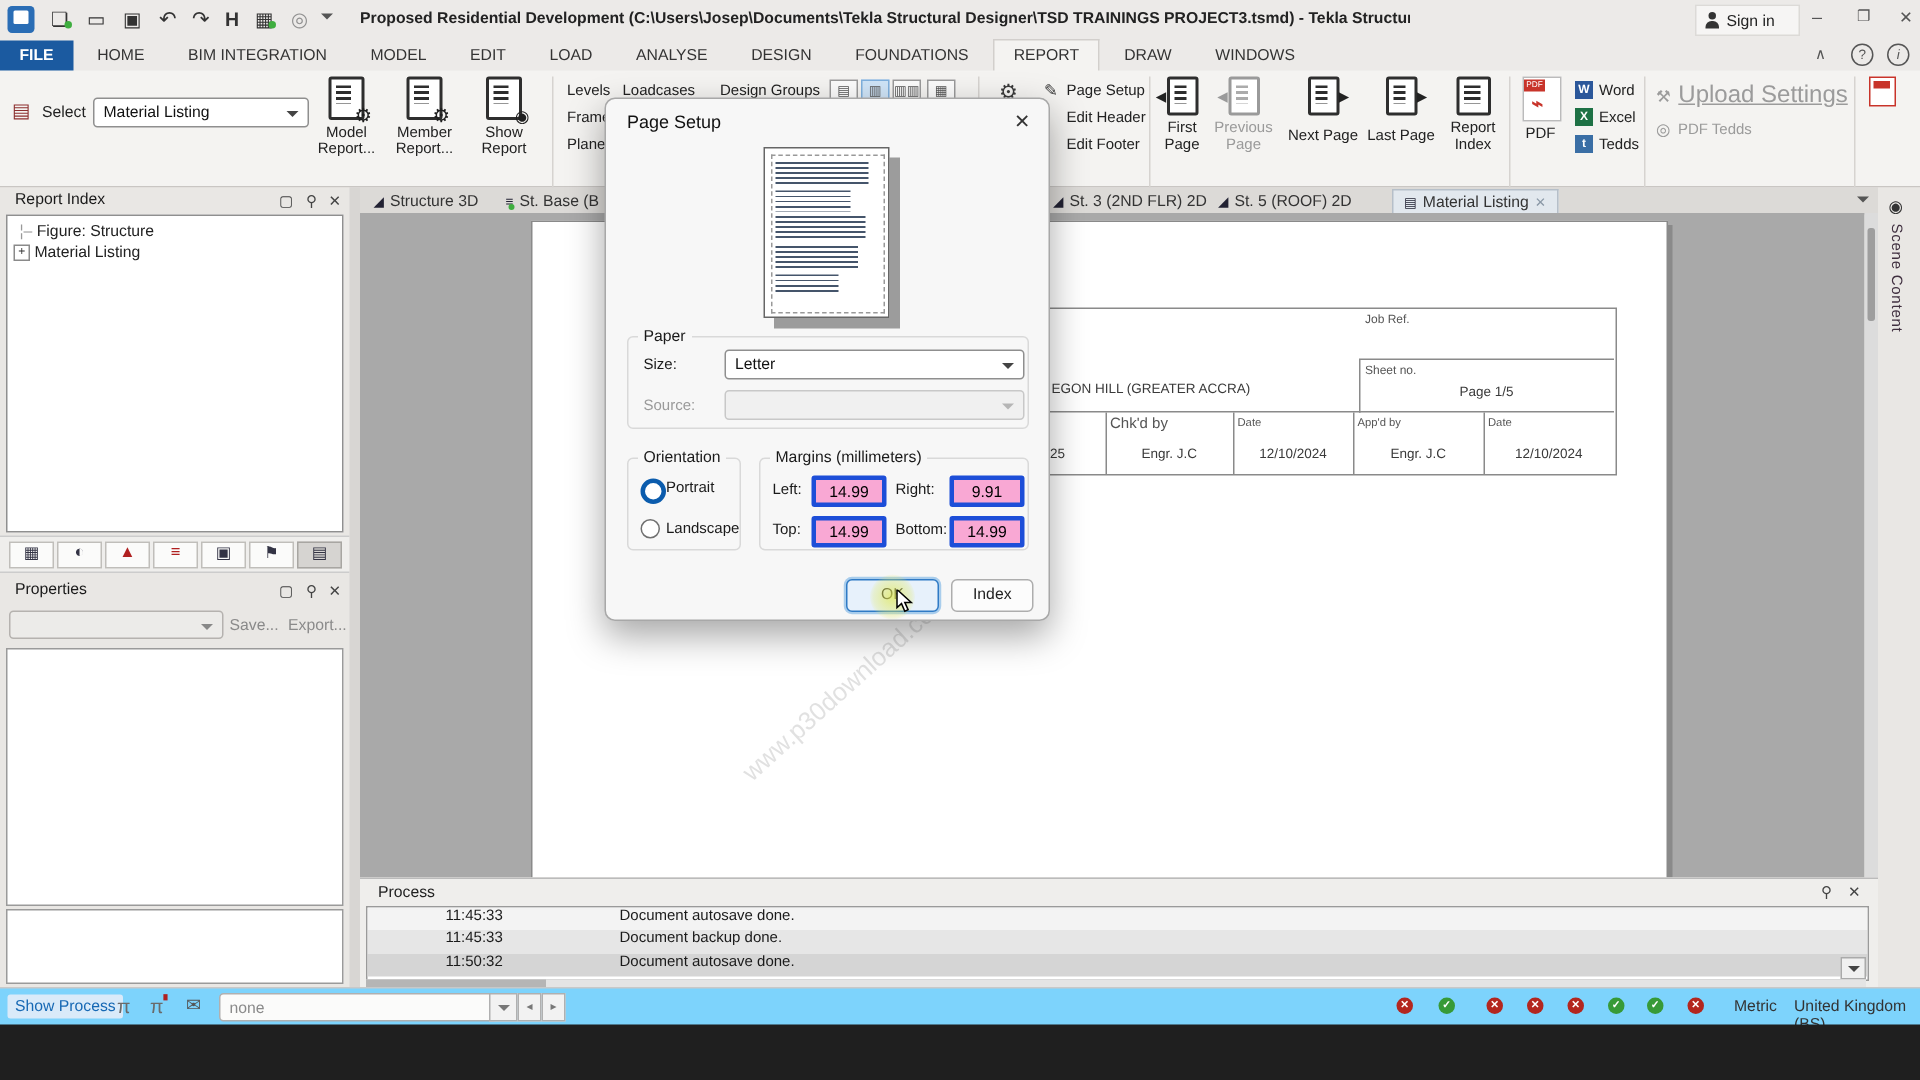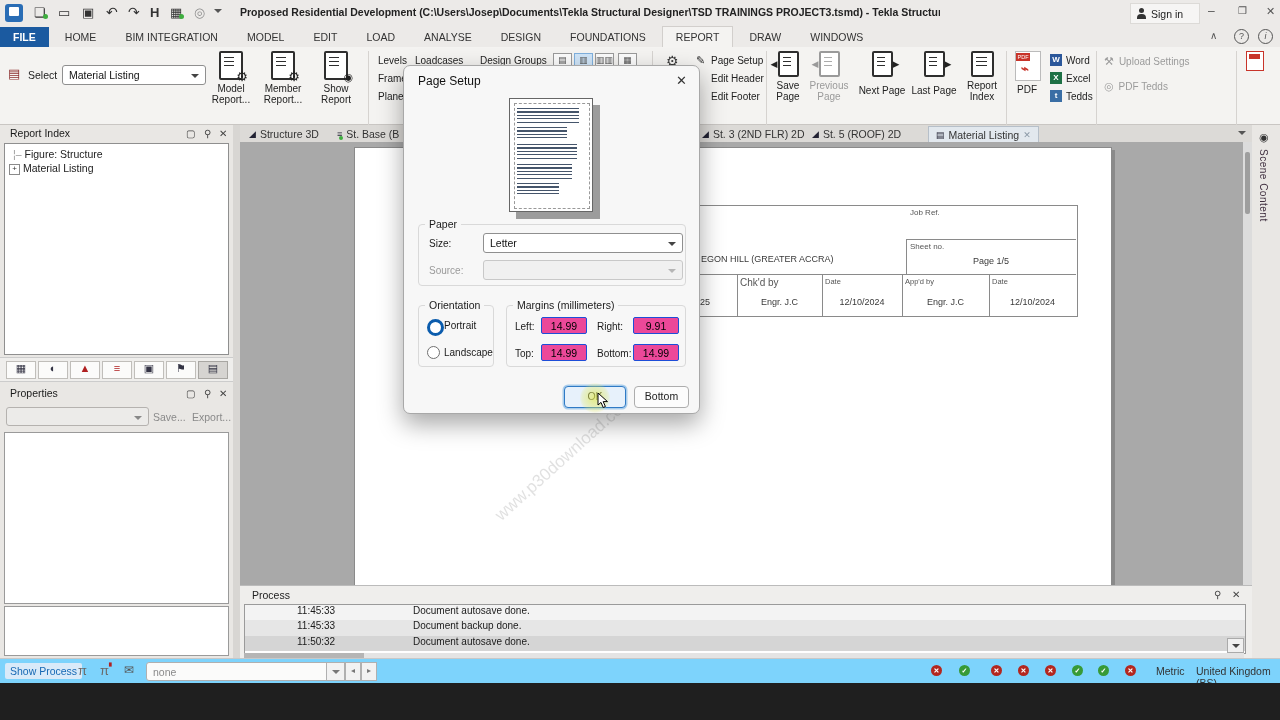--- a/index.html
+++ b/index.html
@@ -15,21 +15,21 @@
   .gearov{position:absolute;right:-7px;bottom:-6px;font-size:13px;color:#1f1f1f;background:transparent;}
   .smico{position:absolute;width:17px;height:14px;border:1px solid #9a9a9a;background:#fbfbfb;font-size:9px;line-height:13px;text-align:center;color:#555;}
   .dtab{position:absolute;top:1px;height:15px;display:flex;align-items:center;gap:4px;padding:0 7px;font-size:10.5px;color:#333;white-space:nowrap;}
   .dtab.active{background:#e2e8ee;border:1px solid #b6bfc9;border-bottom:none;}
   .treeplus{display:inline-block;width:9px;height:9px;border:1px solid #8a8a8a;background:#fff;font-size:8px;line-height:7px;text-align:center;color:#333;vertical-align:middle;}
   fieldset{position:absolute;border:1px solid #d9d9d9;border-radius:4px;margin:0;padding:0;}
   legend{font-size:10.5px;color:#1a1a1a;padding:0 4px;margin-left:6px;}
   .dlbl{position:absolute;font-size:10px;color:#1a1a1a;}
   .combo{position:absolute;background:#fff;border:1px solid #8f8f8f;border-radius:3px;font-size:10.5px;line-height:18px;padding-left:6px;color:#111;}
   .combo .caret,.caret{position:absolute;right:6px;top:8px;width:0;height:0;border-left:4px solid transparent;border-right:4px solid transparent;border-top:4px solid #444;}
-  .minput{position:absolute;width:44px;height:15px;border:1px solid #1d4ed8;border-radius:2px;background:#ec4899;font-family:"Liberation Sans",sans-serif;font-size:10.5px;text-align:center;padding:0;}
+  .minput{position:absolute;width:44px;height:15px;border:3px solid #1d4ed8;border-radius:2px;background:#f9a8d4;font-family:"Liberation Sans",sans-serif;font-size:10.5px;text-align:center;padding:0;}
   .radio{position:absolute;width:11px;height:11px;border-radius:50%;background:#fff;}
   .prow{position:relative;height:15.4px;font-size:10px;color:#1a1a1a;}
   .prow .t{position:absolute;left:52px;}
   .prow .m{position:absolute;left:168px;}
   .ind{position:absolute;width:11px;height:11px;border-radius:50%;top:6px;}
   .ind.red{background:#b3261e}.ind.green{background:#379a37}
   .ind::after{position:absolute;inset:0;color:#fff;font-size:7px;line-height:11px;text-align:center;font-weight:bold;}
   .ind.red::after{content:"✕"}.ind.green::after{content:"✓"}
   .stripe{background:repeating-linear-gradient(to bottom,#45556b 0 1.2px,transparent 1.2px 3.4px);margin:2px 0 3px 0;}
   .paneltitle{font-size:10.5px;color:#1a1a1a;}
@@ -131,21 +131,21 @@
     <span class="abs" style="left:711px;top:8px;font-size:10px;">Page Setup</span>
     <span class="abs" style="left:711px;top:26px;font-size:10px;">Edit Header</span>
     <span class="abs" style="left:711px;top:44px;font-size:10px;">Edit Footer</span>
     <div class="vdiv" style="left:766px;top:4px;height:112px;"></div>
 
     <div class="abs" style="left:768px;top:4px;width:40px;height:58px;text-align:center;">
       <div class="docico" style="margin:0 auto;width:17px;height:22px;">
           <div class="lines" style="width:8px;"></div>
           <span class="abs" style="left:-9px;top:6px;font-size:9px;color:#222;">◀</span>
         </div>
-      <div style="font-size:10px;margin-top:3px;line-height:11px;">Save Page</div>
+      <div style="font-size:10px;margin-top:3px;line-height:11px;">First Page</div>
     </div>
     <div class="abs" style="left:808px;top:4px;width:42px;height:58px;text-align:center;color:#9a9a9a;">
       <div class="docico" style="margin:0 auto;width:17px;height:22px;border-color:#9a9a9a;">
           <div class="lines" style="width:8px;opacity:.4;"></div>
           <span class="abs" style="left:-9px;top:6px;font-size:9px;color:#9a9a9a;">◀</span>
         </div>
       <div style="font-size:10px;margin-top:3px;line-height:11px;">Previous Page</div>
     </div>
     <div class="abs" style="left:854px;top:4px;width:56px;height:58px;text-align:center;">
       <div class="docico" style="margin:0 auto;width:17px;height:22px;">
@@ -187,21 +187,21 @@
     </div>
     <div class="abs" style="left:1050px;top:42px;height:14px;display:flex;align-items:center;gap:4px;">
       <span style="width:12px;height:12px;background:#3a6ea5;color:#fff;font-size:8px;line-height:12px;text-align:center;font-weight:bold;">t</span>
       <span style="font-size:10px;">Tedds</span>
     </div>
     <div class="grouplabel" style="left:1010px;width:80px;">Export</div>
     <div class="vdiv" style="left:1096px;top:4px;height:112px;"></div>
 
     <div class="abs" style="left:1104px;top:8px;display:flex;align-items:center;gap:5px;color:#9b9b9b;">
       <span style="font-size:11px;">⚒</span>
-      <span style="font-size:10px;">Upload Settings</span>
+      <span style="font-size:16px;text-decoration:underline;">Upload Settings</span>
     </div>
     <div class="abs" style="left:1104px;top:33px;display:flex;align-items:center;gap:5px;color:#9b9b9b;">
       <span style="font-size:11px;">◎</span>
       <span style="font-size:10px;">PDF Tedds</span>
     </div>
     <div class="grouplabel" style="left:1095px;width:110px;">Trimble Connect</div>
     <div class="vdiv" style="left:1236px;top:4px;height:112px;"></div>
     <div class="abs" style="left:1246px;top:4px;width:16px;height:18px;background:#fff;border:1px solid #c8342a;">
         <span class="abs" style="left:2px;top:2px;width:11px;height:5px;background:#c8342a;"></span>
       </div>
@@ -448,21 +448,21 @@
       <input class="minput" readonly="" style="left: 34px; top: 6px;" value="14.99">
       <span class="dlbl" style="left:90px;top:10px;">Right:</span>
       <input class="minput" readonly="" style="left: 126px; top: 6px;" value="9.91">
       <span class="dlbl" style="left:8px;top:37px;">Top:</span>
       <input class="minput" readonly="" style="left: 34px; top: 33px;" value="14.99">
       <span class="dlbl" style="left:90px;top:37px;">Bottom:</span>
       <input class="minput" readonly="" style="left: 126px; top: 33px;" value="14.99">
     </fieldset>
 
     <div class="abs" style="left:160px;top:320px;width:60px;height:20px;background:#e7f1fb;border:1px solid #2f7ac5;box-shadow:0 0 0 1.5px #a9cdec;border-radius:4px;text-align:center;font-size:10.5px;line-height:19px;">OK</div>
-    <div class="abs" style="left:230px;top:320px;width:53px;height:20px;background:#fcfcfc;border:1px solid #adadad;border-radius:4px;text-align:center;font-size:10.5px;line-height:19px;">Bottom</div>
+    <div class="abs" style="left:230px;top:320px;width:53px;height:20px;background:#fcfcfc;border:1px solid #adadad;border-radius:4px;text-align:center;font-size:10.5px;line-height:19px;">Index</div>
 
     <div class="abs" style="left:176px;top:317px;width:30px;height:30px;border-radius:50%;background:radial-gradient(circle,rgba(225,233,90,0.75) 0%,rgba(225,233,90,0.25) 60%,transparent 75%);z-index:70;"></div>
     <svg class="abs" style="left:193px;top:327px;z-index:71;" width="13" height="16" viewBox="0 0 13 16">
       <polygon points="1,0 1,12 4,9.4 6.2,14.5 8.4,13.5 6.2,8.6 10.5,8.6" fill="#fff" stroke="#000" stroke-width="1"></polygon>
     </svg>
   </div>
 
 </div>
 
 </body></html>

